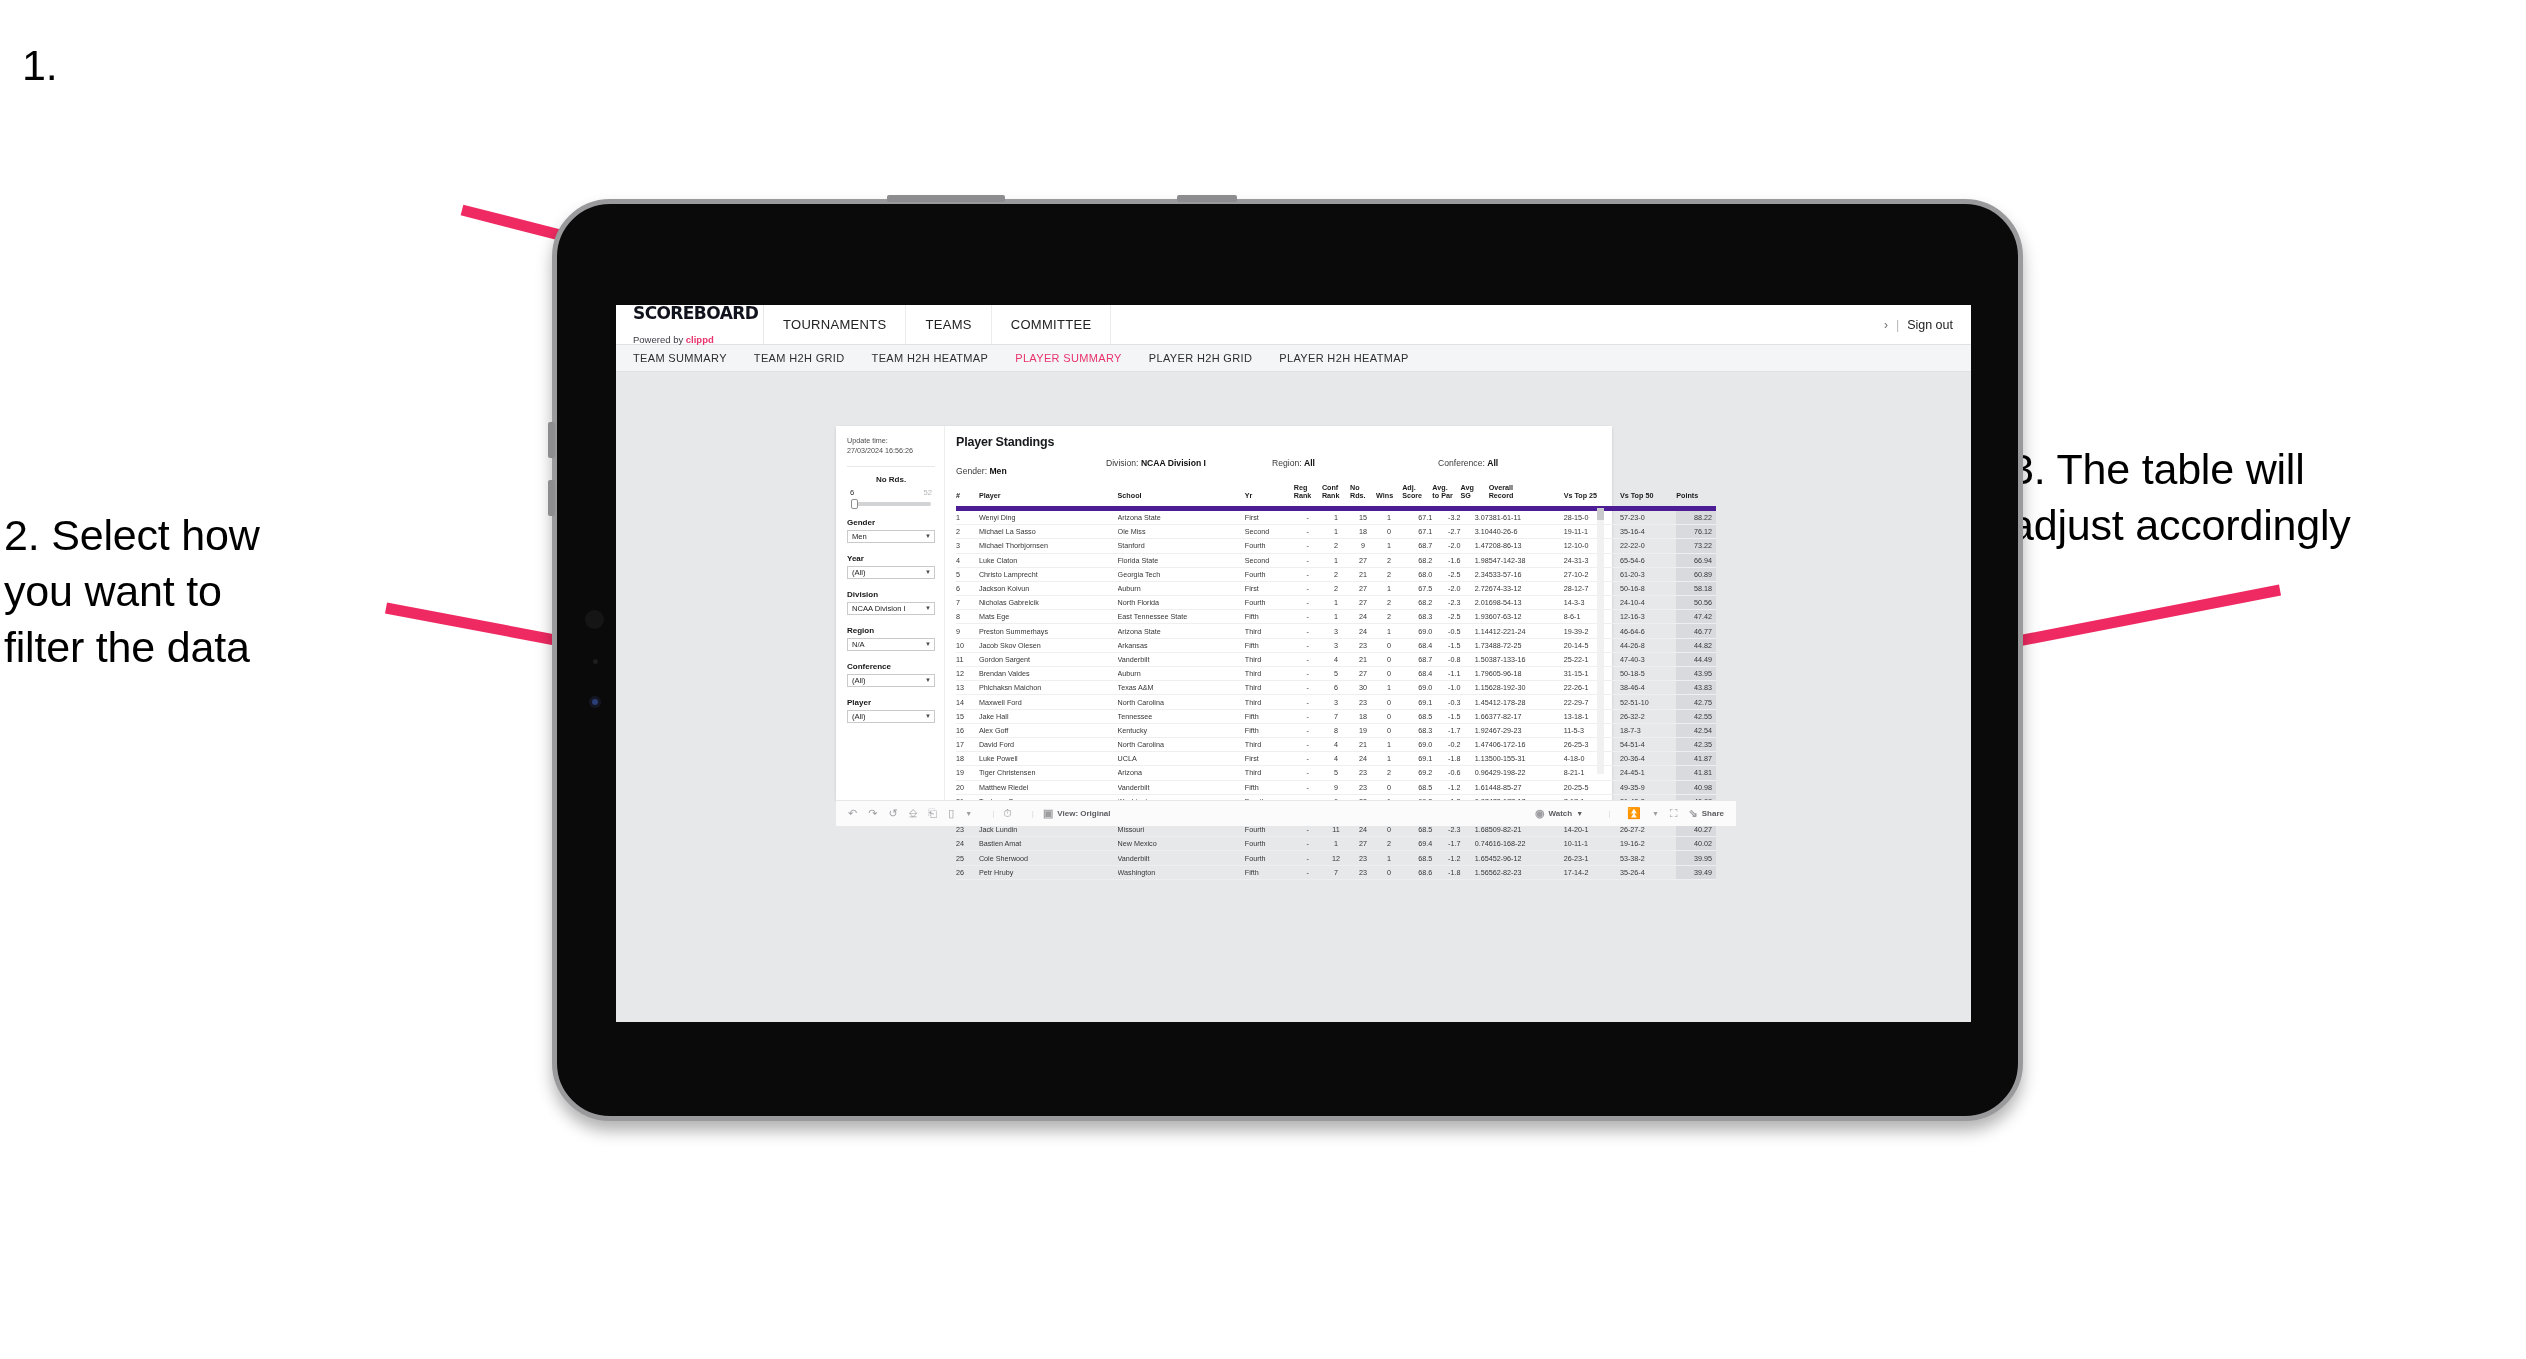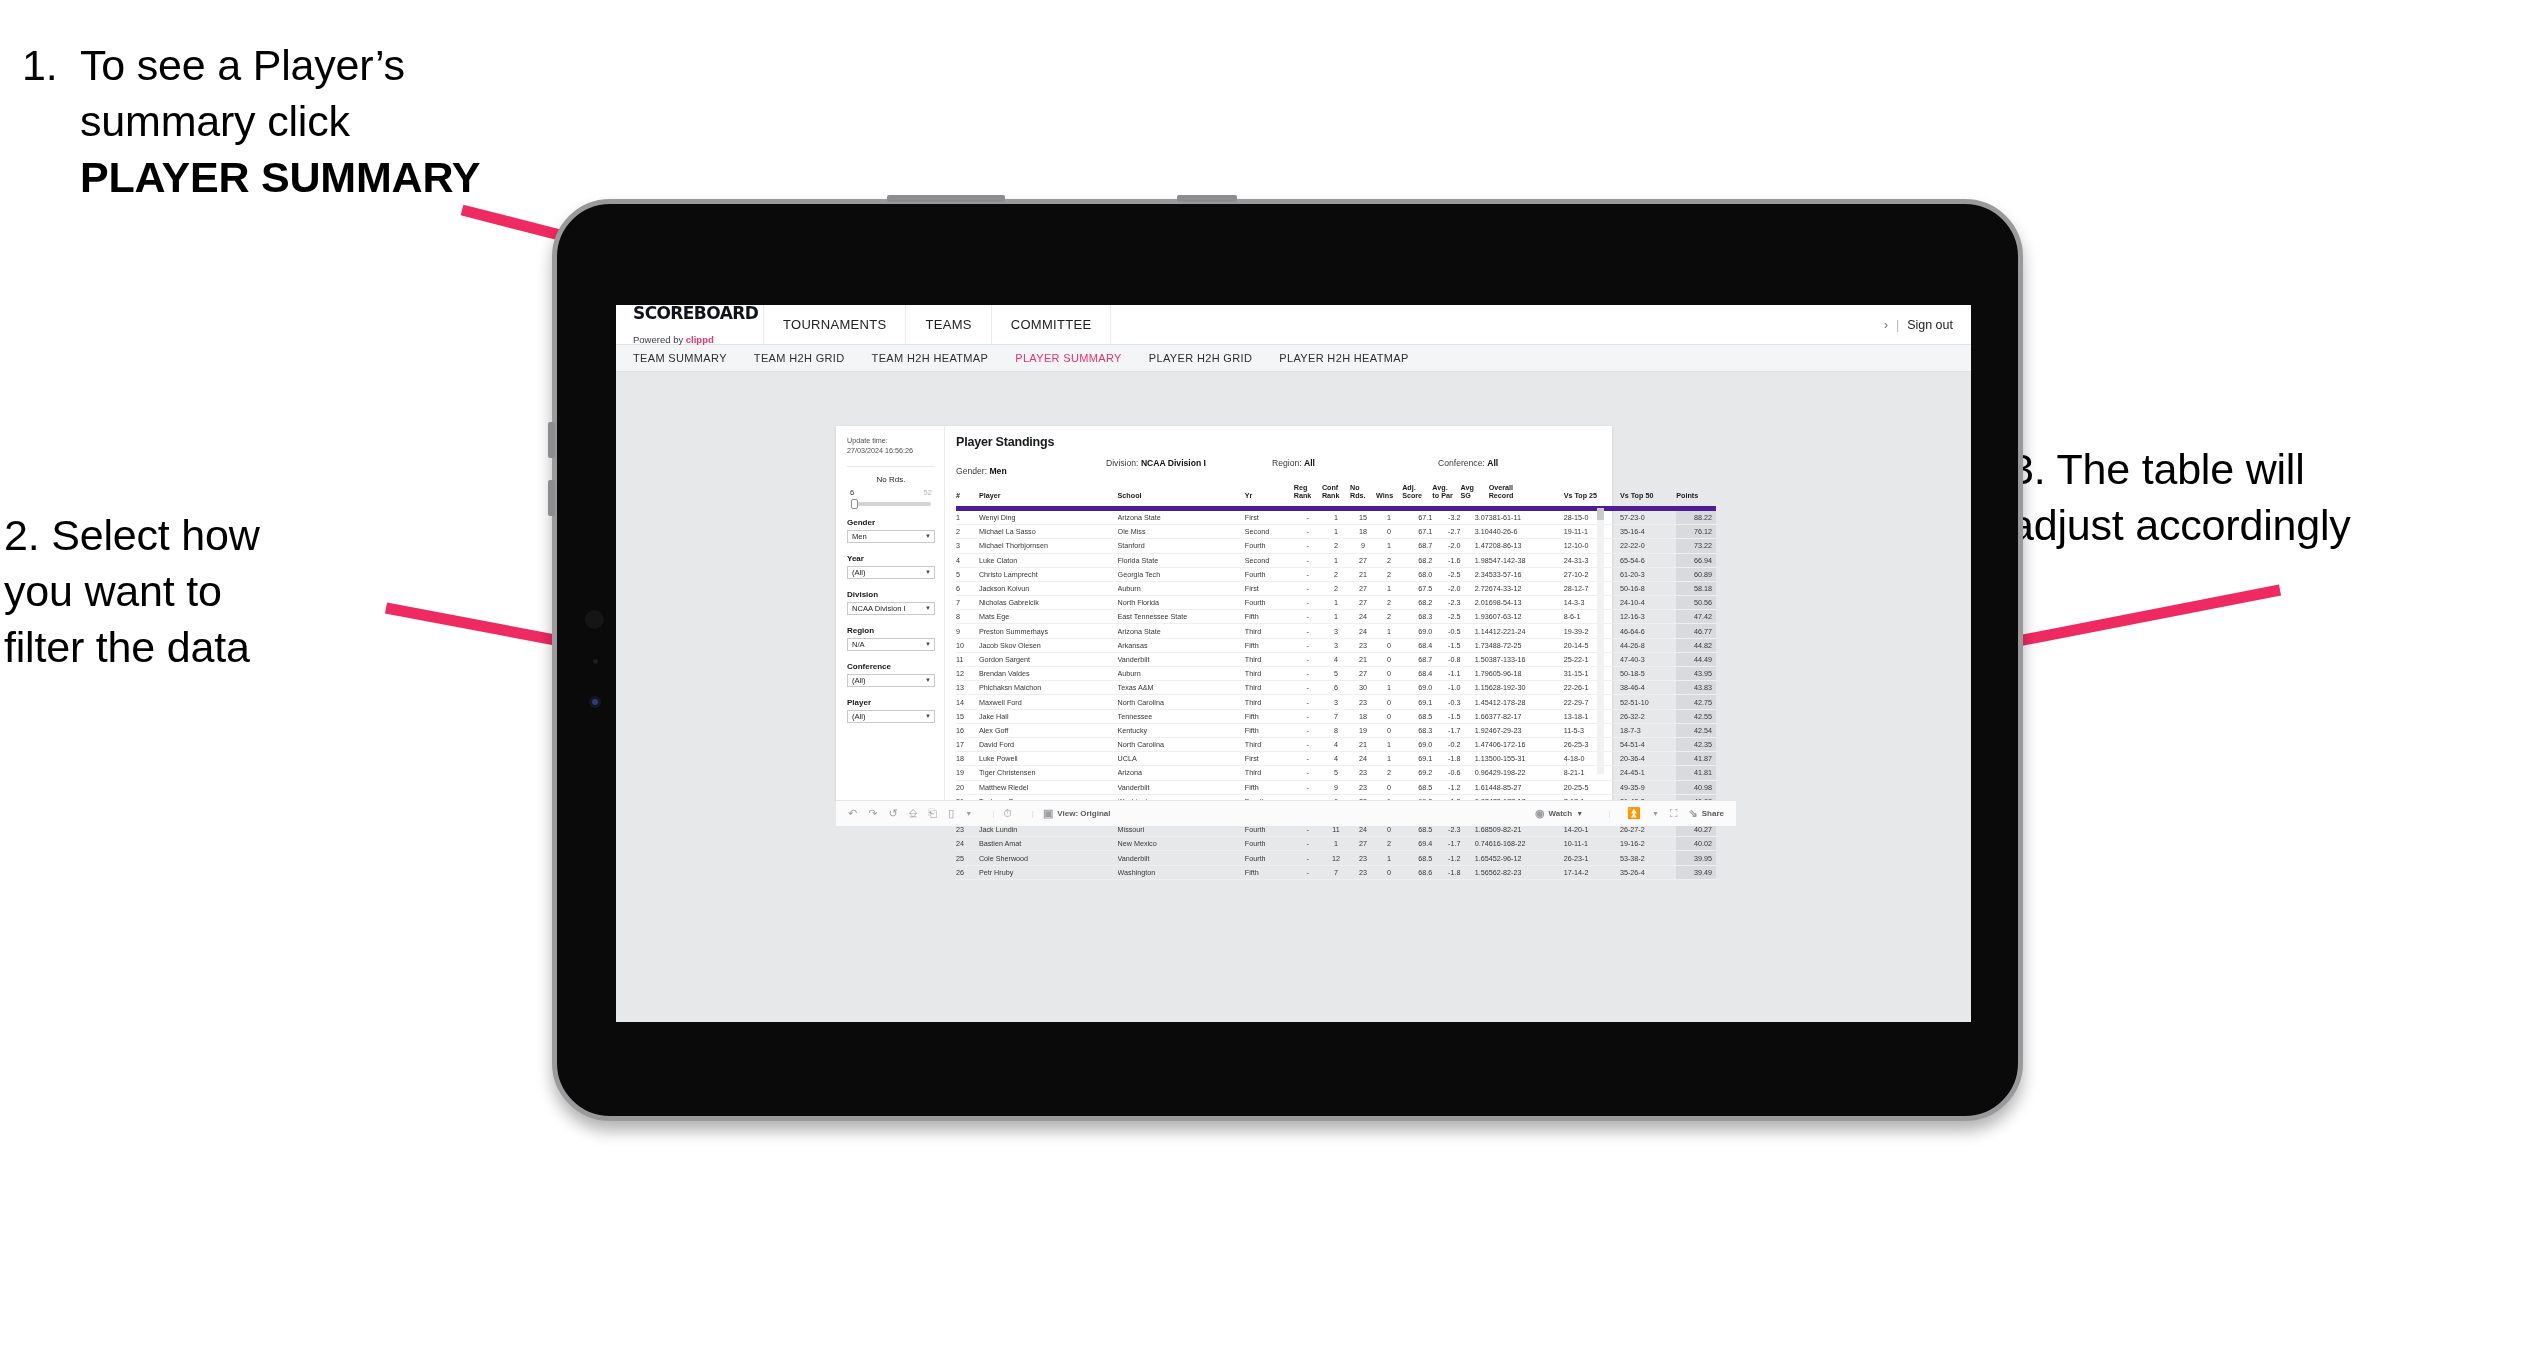--- a/index.html
+++ b/index.html
@@ -119,21 +119,21 @@
 
   
   #filters {
     width: 109px; flex: 0 0 109px; padding: 10px 9px 0 11px;
     border-right: 1px solid #eceded; background:#fff;
   }
   .upd { font-size: 7.2px; color: #4c4c4c; line-height: 1.45; }
   .fdiv { height:1px; background:#e8e8e8; margin: 9px 0 8px 0; }
 
   .slider-wrap { text-align:center; margin-bottom: 12px; }
-  .slider-title { font-size: 8px; color: #1d1d1d; font-weight: 400; margin-bottom: 4px; }
+  .slider-title { font-size: 8px; color: #1d1d1d; font-weight: 700; margin-bottom: 4px; }
   .slider-nums { display:flex; justify-content:space-between; font-size:7.6px;
                  color:#2b2b2b; padding: 0 3px 2px 3px; }
   .slider-nums .hi { color:#b4b4b4; }
   .slider-track { position:relative; height: 4px; background:#d2d3d5; border-radius:2px; margin: 3px 4px 0 4px; }
   .slider-knob { position:absolute; left:0px; top:-3px; width:7px; height:10px;
                  background:#fff; border:1px solid #8f8f8f; border-radius:2px; }
 
   .fgroup { margin-bottom: 11px; }
   .flabel { font-size: 8px; font-weight: 700; color: #151515; margin-bottom: 3px; }
   .fselect {
@@ -199,21 +199,20 @@
   .tb-grow { flex:1; }
   .tb-item { display:flex; align-items:center; gap:4px; color:#5b5b60; font-weight:600; }
 </style>
 </head>
 <body>
 
 <div id="stage">
 
   <div class="callout" id="anno1">
     <span class="num">1.</span>
-    <span class="body"><span>To see a Player’s summary click </span><b>PLAYER SUMMARY</b></span>
   </div>
 
   <div class="callout" id="anno2">
     <div>2. Select how</div>
     <div>you want to</div>
     <div>filter the data</div>
   </div>
 
 
   <div class="callout" id="anno4">

